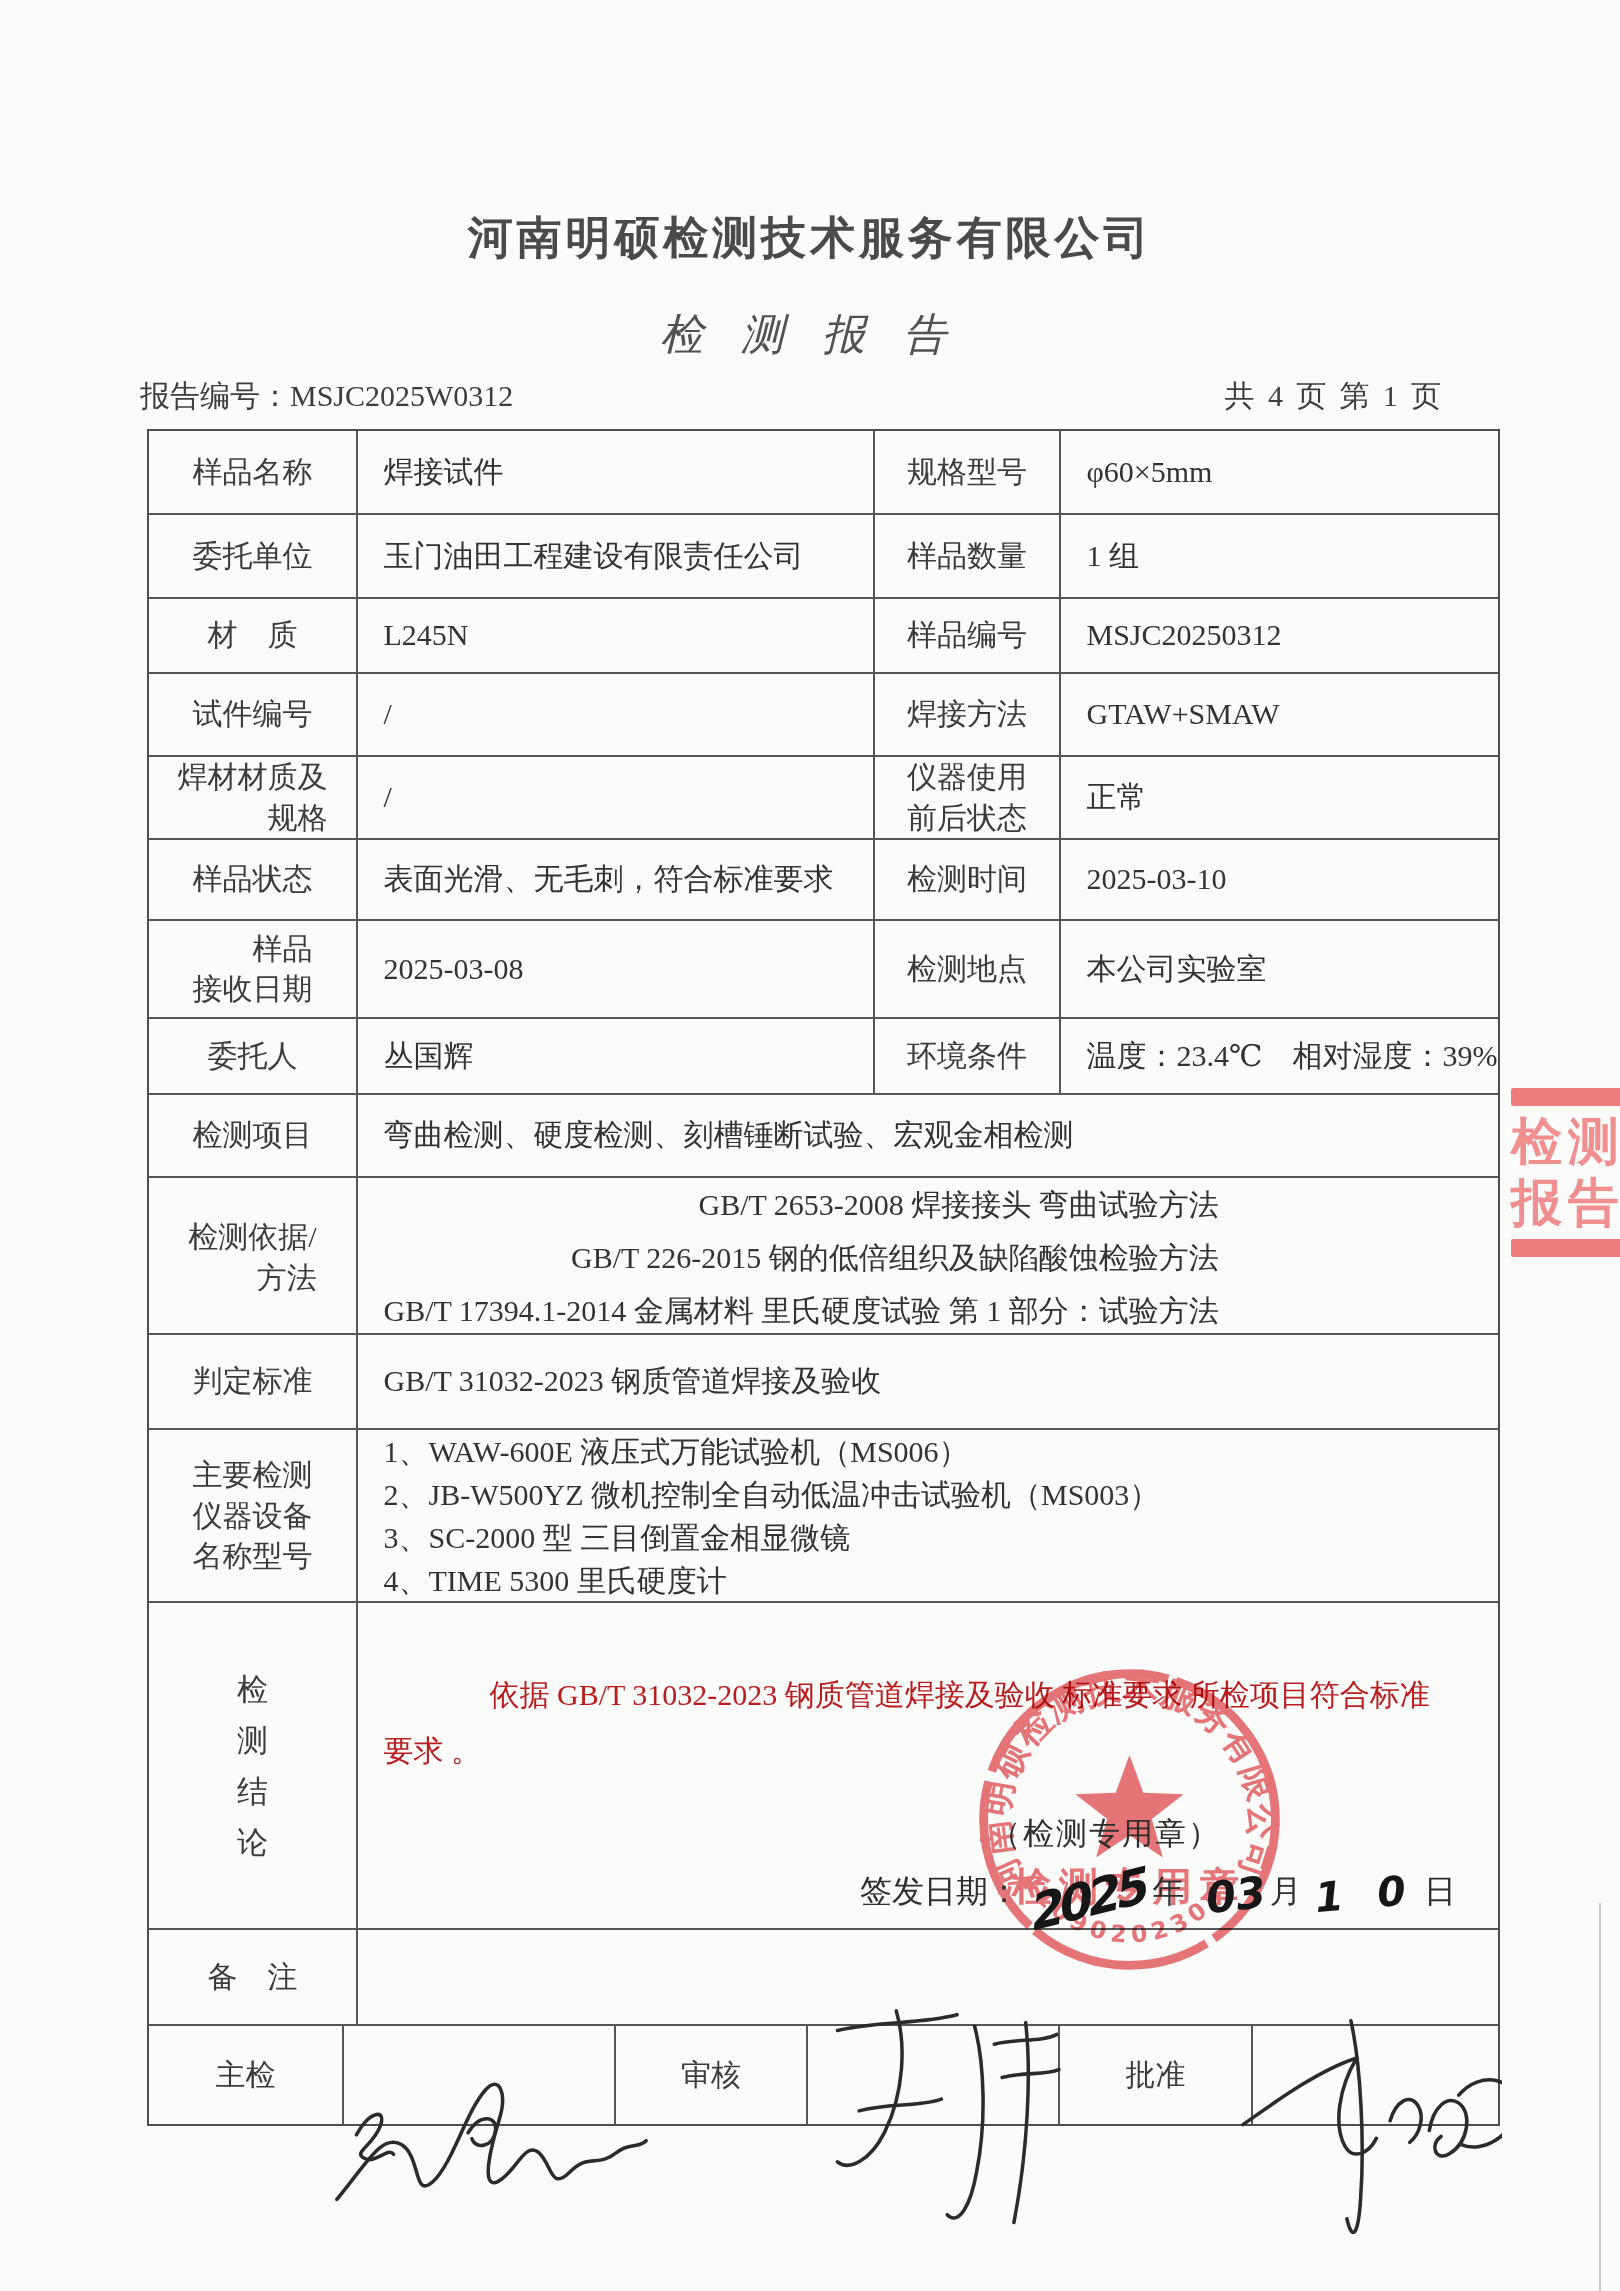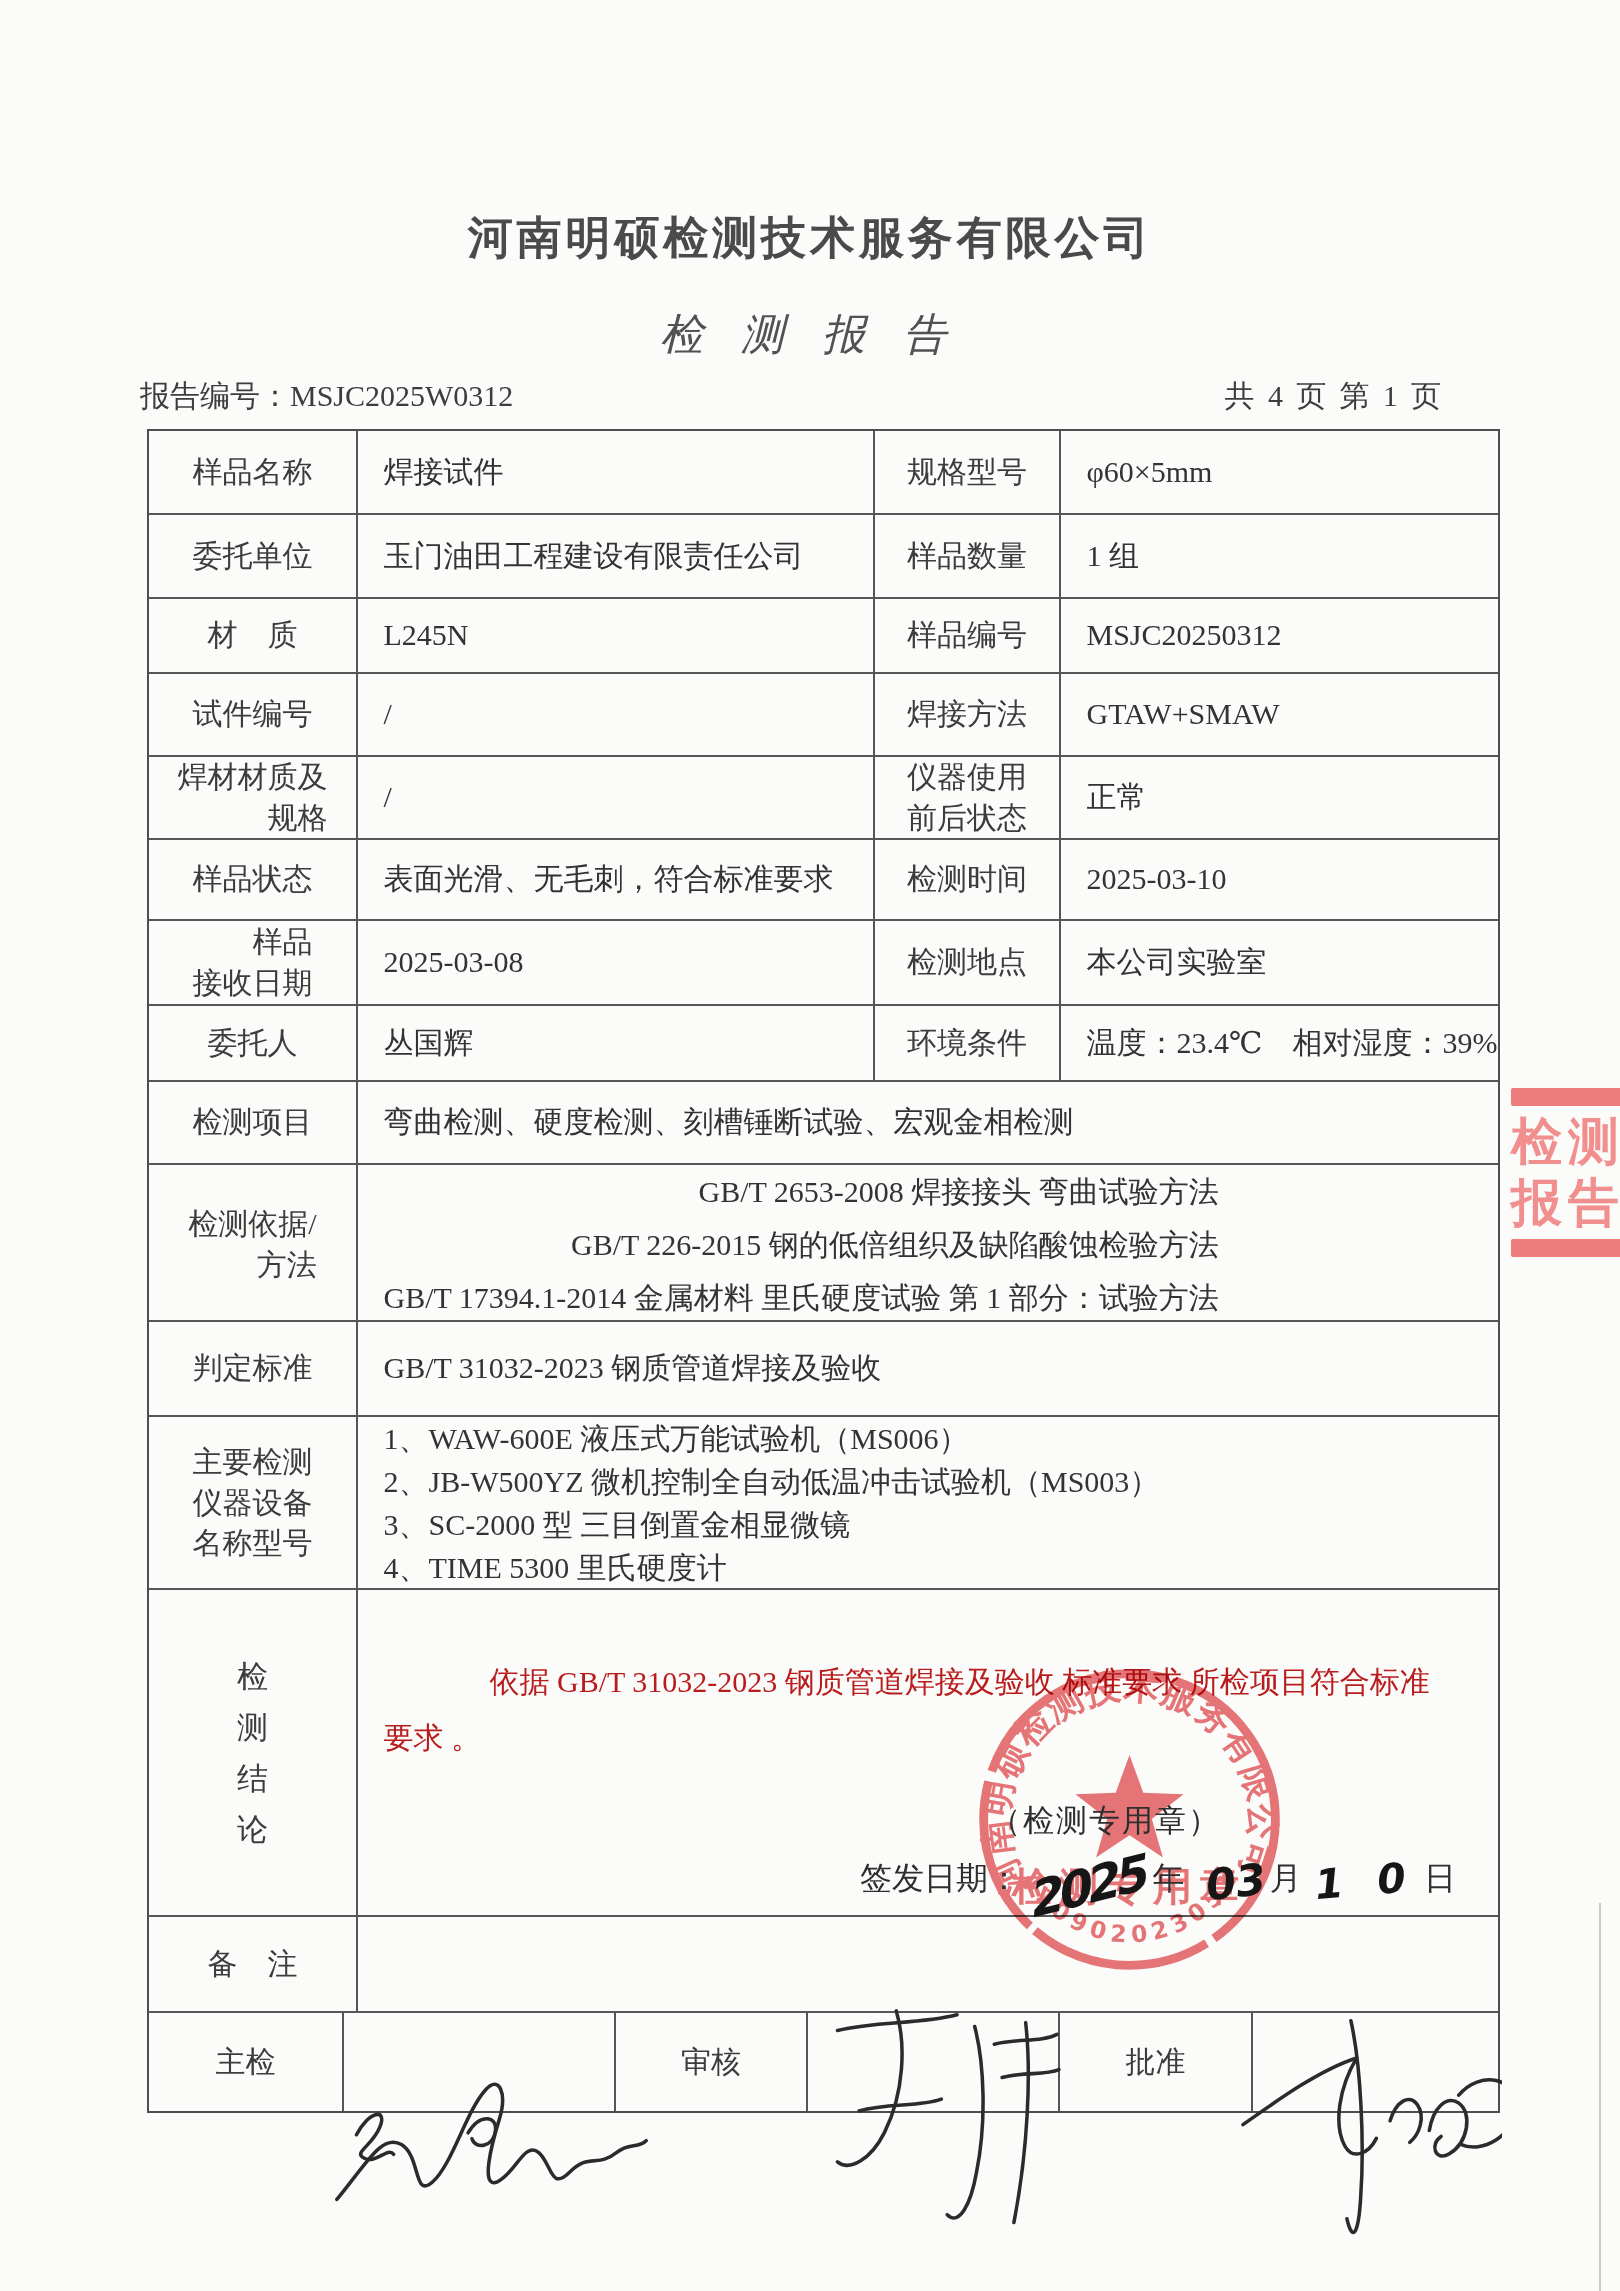--- a/index.html
+++ b/index.html
@@ -151,21 +151,21 @@
       <div class="cell val">正常</div>
     </div>
 
     <div class="trow cols4" style="height:81px">
       <div class="cell lbl">样品状态</div>
       <div class="cell val">表面光滑、无毛刺，符合标准要求</div>
       <div class="cell lbl">检测时间</div>
       <div class="cell val">2025-03-10</div>
     </div>
 
-    <div class="trow cols4" style="height:85px">
+    <div class="trow cols4" style="height:98px">
       <div class="cell lbl">样品
 接收日期</div>
       <div class="cell val">2025-03-08</div>
       <div class="cell lbl">检测地点</div>
       <div class="cell val">本公司实验室</div>
     </div>
 
     <div class="trow cols4" style="height:76px">
       <div class="cell lbl">委托人</div>
       <div class="cell val">丛国辉</div>

